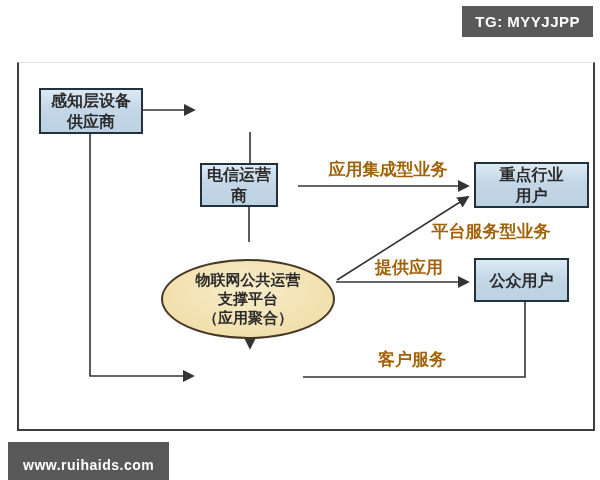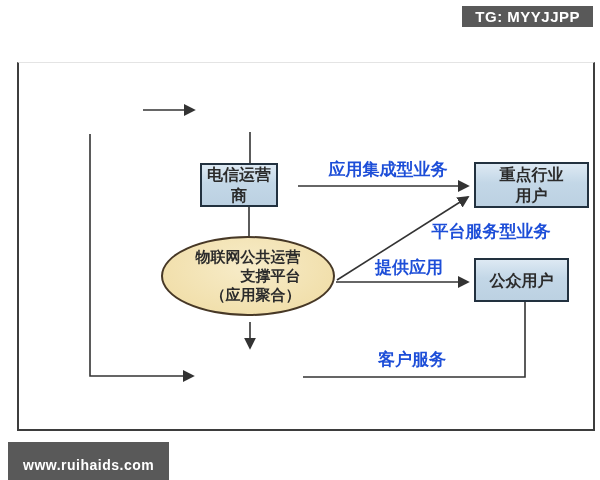--- a/index.html
+++ b/index.html
@@ -5,21 +5,21 @@
   html,body{margin:0;padding:0;background:#fff;}
   .page{
     position:relative;width:600px;height:480px;background:#ffffff;overflow:hidden;
     font-family:"Liberation Serif","DejaVu Serif",serif;
   }
   .badge{
     position:absolute;background:#595959;color:#ffffff;
     font-family:"Liberation Sans","DejaVu Sans",sans-serif;font-weight:bold;
     display:flex;align-items:center;justify-content:center;letter-spacing:.5px;
   }
-  .badge.tg{top:6px;right:7px;height:21px;padding:0 13px;font-size:15px;}
+  .badge.tg{top:6px;right:7px;height:31px;padding:0 13px;font-size:15px;}
   .badge.site{top:442px;left:8px;height:46px;padding:0 15px;font-size:14px;}
   .frame{
     position:absolute;left:17px;top:62px;width:578px;height:369px;box-sizing:border-box;
     border:2px solid #3d3d3d;border-top:1px solid #e4e4e4;background:transparent;
   }
   svg.lines{position:absolute;left:0;top:0;width:600px;height:480px;z-index:1;}
   .node{
     position:absolute;z-index:2;box-sizing:border-box;
     background:linear-gradient(180deg,#dcle 0,#fff 0);
     background:linear-gradient(180deg,#dde9f3 0%,#c3d7e7 45%,#bcd1e2 100%);
@@ -27,21 +27,21 @@
     display:flex;align-items:center;justify-content:center;text-align:center;
     font-size:16px;line-height:21px;font-weight:bold;color:#2b2b2b;
     white-space:pre-line;
   }
   .node.ellipse{
     background:radial-gradient(ellipse at 50% 38%,#f7ecc9 0%,#f1dfab 75%);
     border:2px solid #473826;border-radius:50%;
     font-size:15px;line-height:19px;
   }
   .edge-label{
-    position:absolute;z-index:2;text-align:center;color:#1d4ed8;
+    position:absolute;z-index:2;text-align:center;color:#a16207;
     font-size:17px;font-weight:bold;white-space:nowrap;
   }
 </style>
 </head>
 <body>
 
 <div class="page">
 
   <div class="badge tg">TG: MYYJJPP</div>
 
@@ -68,25 +68,27 @@
       <line x1="336" y1="282" x2="468" y2="282" marker-end="url(#arrow)"></line>
 
       <line x1="250" y1="322" x2="250" y2="348" marker-end="url(#arrow)"></line>
 
       <polyline points="90,134 90,376 193,376" marker-end="url(#arrow)"></polyline>
 
       <polyline points="525,302 525,377 303,377"></polyline>
     </g>
   </svg>
 
+  <div class="node" style="left:39px;top:88px;width:104px;height:46px;">感知层设备
+供应商</div>
 
 
   <div class="node" style="left:200px;top:163px;width:78px;height:44px;">电信运营商</div>
 
-  <div class="node ellipse" style="left:161px;top:236px;width:174px;height:80px;text-align:right;">物联网公共运营
+  <div class="node ellipse" style="left:161px;top:259px;width:174px;height:80px;">物联网公共运营
 支撑平台
 （应用聚合）</div>
 
   <div class="node" style="left:474px;top:162px;width:115px;height:46px;">重点行业
 用户</div>
 
   <div class="node" style="left:474px;top:258px;width:95px;height:44px;">公众用户</div>
 
 
   <div class="edge-label" style="left:315px;top:158px;width:146px;">应用集成型业务</div>

